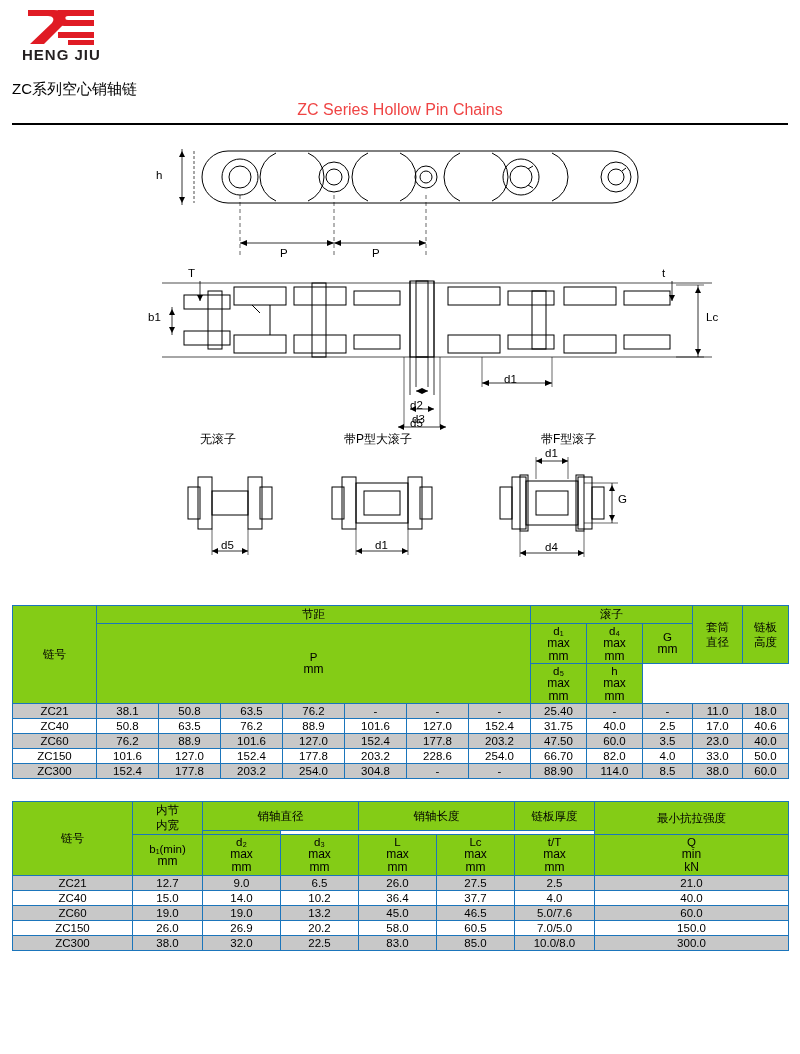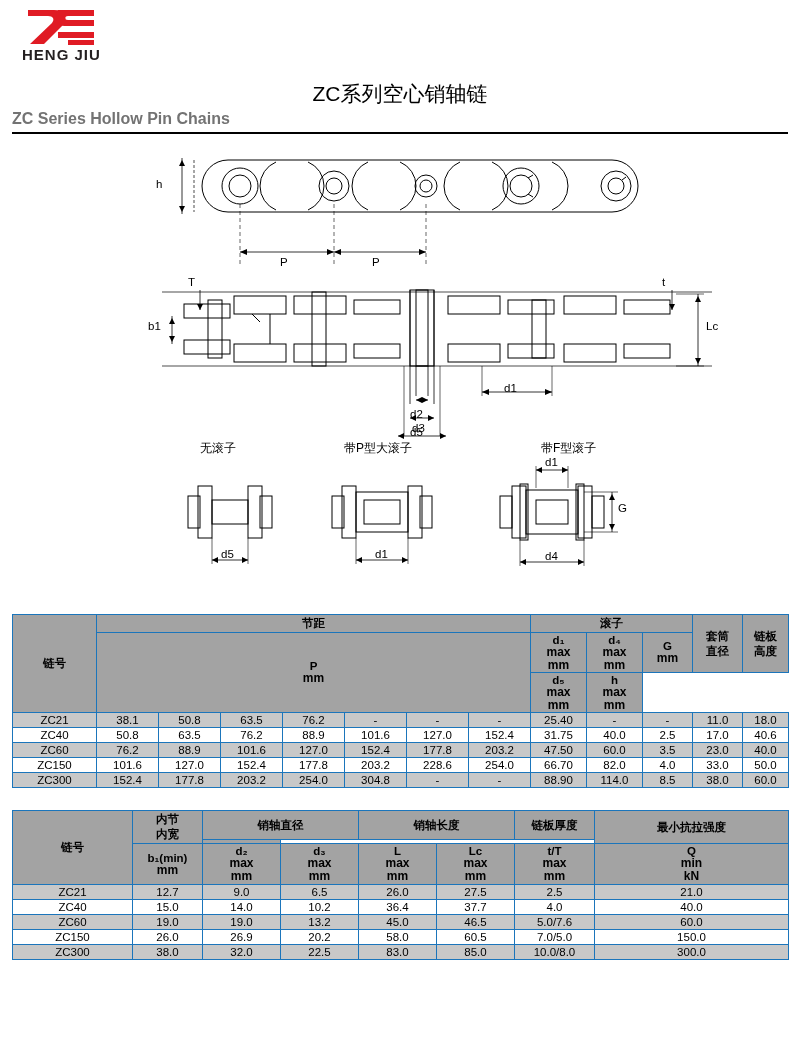--- a/index.html
+++ b/index.html
@@ -32,31 +32,31 @@
     position: absolute;
     left: 10px; top: 46px;
     font-size: 15px;
     font-weight: bold;
     letter-spacing: 1px;
     color: #231f20;
   }
 
   
   .title-cn {
-    font-size: 21px;
+    font-size: 15px;
     color: #000;
     margin: 12px 0 2px 0;
     font-weight: normal;
-    text-align: center;
   }
   .title-en {
     font-size: 16px;
-    font-weight: bold;
-    color: #737373;
+    font-weight: normal;
+    color: #ef4444;
     margin: 0 0 4px 0;
+    text-align: center;
   }
   .title-rule {
     border-bottom: 2px solid #000;
     width: 776px;
     margin-bottom: 10px;
   }
 
   
   .drawing {
     position: relative;
@@ -80,22 +80,22 @@
   }
   table td, table th {
     border: 1px solid #1b75bb;
     text-align: center;
     vertical-align: middle;
     padding: 1px 2px;
     color: #000;
     font-weight: normal;
   }
   thead td, thead th {
-    background: #a3a3a3;
-    font-weight: bold;
+    background: #84cc16;
+    font-weight: normal;
   }
   .hdr-sub { font-size: 12px; line-height: 1.05; }
   .row-alt td { background: #c8c8c8; }
   .row-plain td { background: #ffffff; }
   .t1 { margin-bottom: 22px; }
   .tbl-wrap { width: 776px; }
   .name-col { font-weight: normal; }
 </style>
 </head>
 <body>

